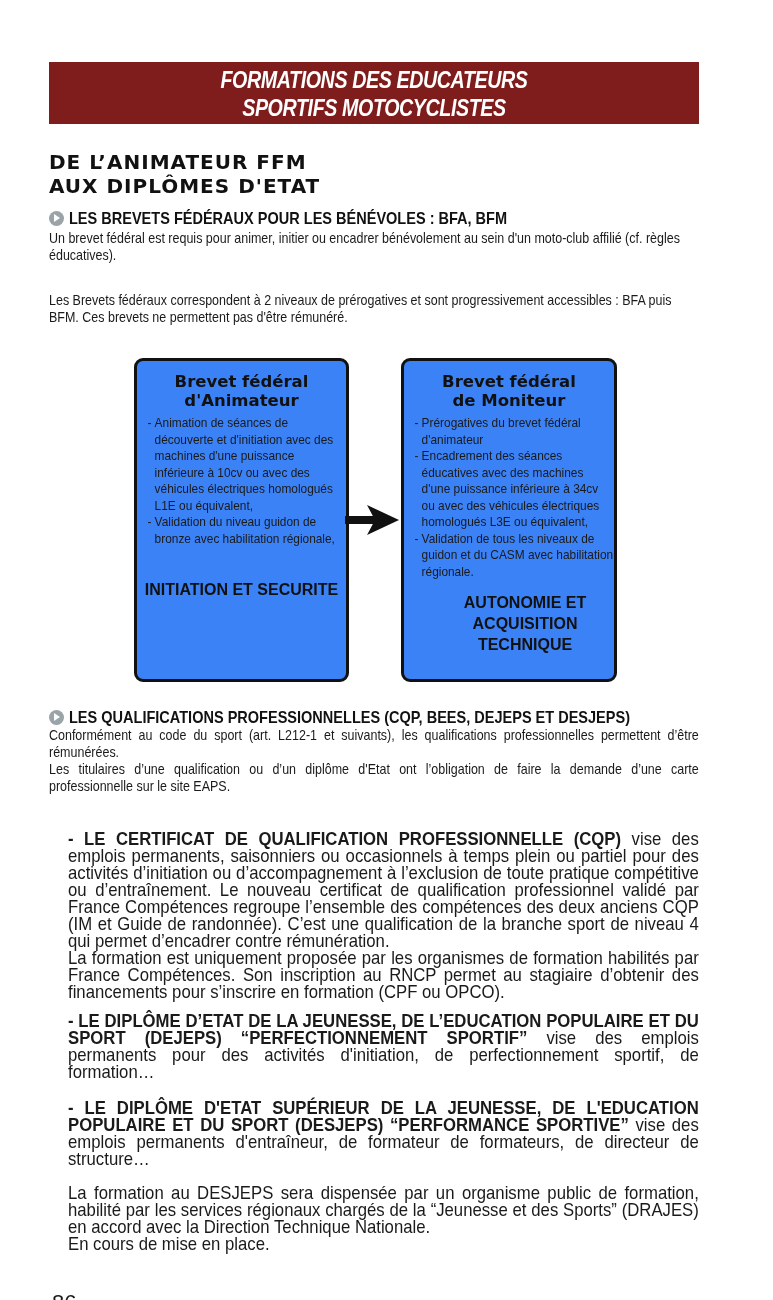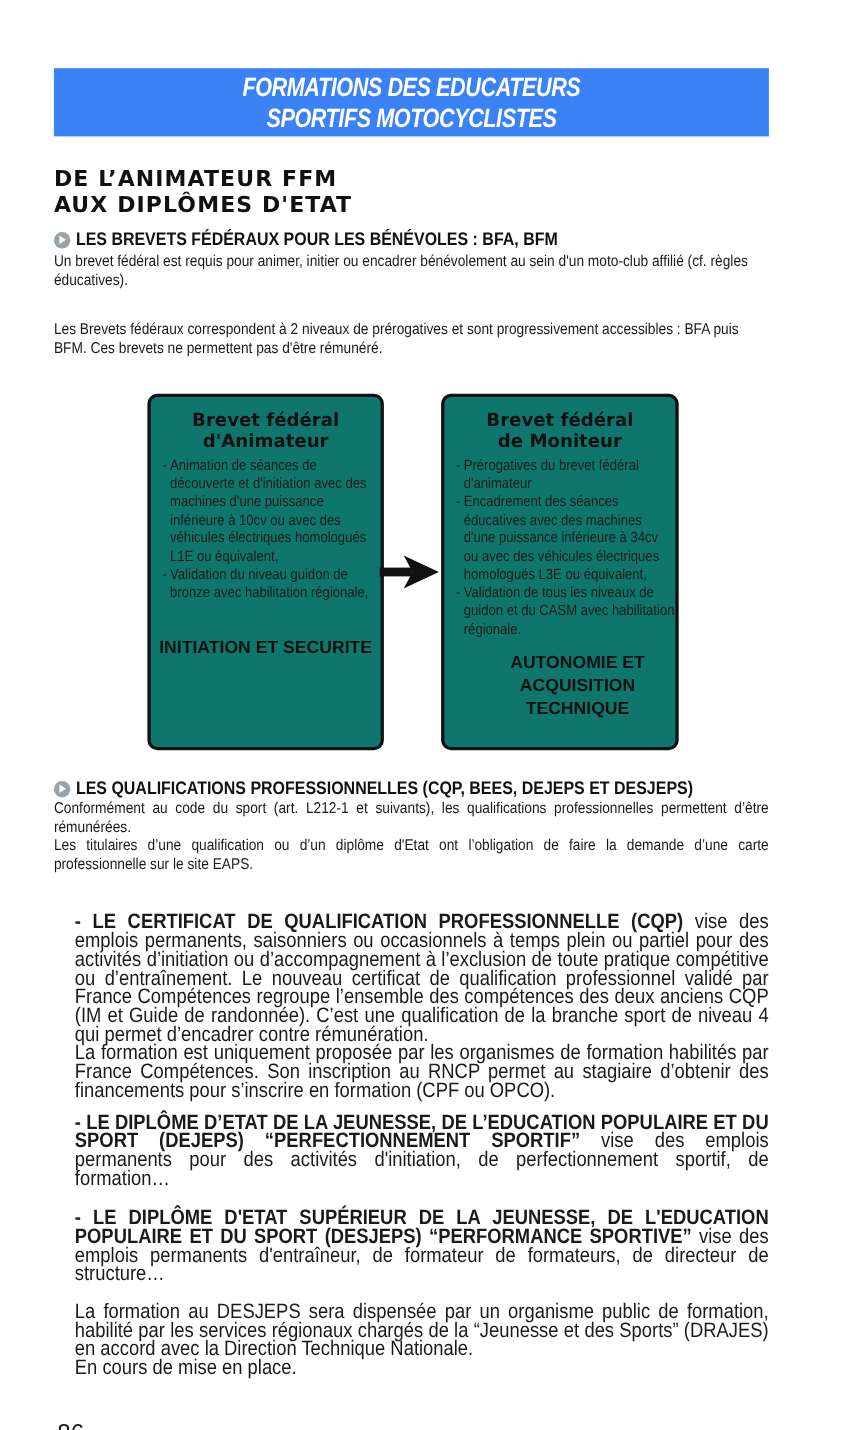--- a/index.html
+++ b/index.html
@@ -1,37 +1,37 @@
 <!DOCTYPE html>
 <html><head>
 <meta charset="utf-8">
 <style>
   html, body { margin: 0; padding: 0; background: #ffffff; }
   body { width: 773px; height: 1300px; position: relative; overflow: hidden;
          font-family: "Liberation Sans", sans-serif; color: #1a1a1a; }
   .banner { position: absolute; left: 49px; top: 62px; width: 650px; height: 62px;
-            background: #3b82f6; color: #fff; text-align: center; }
+            background: #7f1d1d; color: #fff; text-align: center; }
   .banner div { font-family: "Liberation Sans", sans-serif; font-weight: bold; font-style: italic;
                 font-size: 24px; line-height: 28px; letter-spacing: -0.5px; transform: scaleX(0.82);
                 transform-origin: center; }
   .banner .l1 { padding-top: 4px; }
   .subtitle { position: absolute; left: 49px; width: 650px; top: 150px; 
               font-family: "DejaVu Sans", sans-serif; font-weight: bold; font-size: 20px; line-height: 24px;
               color: #111; letter-spacing: 1px; }
   .h2 { position: absolute; left: 49px; font-weight: bold; font-size: 16.5px; color: #111;
         display: flex; align-items: center; white-space: nowrap; }
   .h2 .txt { display: inline-block; transform: scaleX(0.88); transform-origin: left; }
   .h2 .bullet { width: 15px; height: 15px; border-radius: 50%; background: #9aa3a8; position: relative;
                 margin-right: 5px; flex: none; }
   .h2 .bullet::after { content: ""; position: absolute; left: 5px; top: 3px;
                        border-left: 6px solid #fff; border-top: 4.5px solid transparent; border-bottom: 4.5px solid transparent; }
   .para { position: absolute; left: 49px; width: 650px; font-size: 14.2px; line-height: 17px; color: #1a1a1a; }
   .cond { display: inline-block; transform: scaleX(0.88); transform-origin: left; width: 113.6%; }
   .just { text-align: justify; text-align-last: left; }
-  .box { position: absolute; border: 3px solid #111; border-radius: 9px; background: #0f766e; }
+  .box { position: absolute; border: 3px solid #111; border-radius: 9px; background: #3b82f6; }
   .box .title { font-family: "DejaVu Sans", sans-serif; font-weight: bold; font-size: 16.5px; line-height: 19px;
                 text-align: center; color: #111; margin-top: 11px; }
   .box ul { list-style: none; margin: 5px 0 0 0; padding: 0 0 0 12px; font-size: 13.5px; line-height: 16.5px; }
   .box li { position: relative; padding-left: 8px; }
   .box li::before { content: "-"; position: absolute; left: 0; }
   .box .foot { font-weight: bold; font-size: 16px; line-height: 21px; text-align: center; color: #111; }
   .inner { transform: scaleX(0.88); transform-origin: left; width: 113.6%; }
   .arrow { position: absolute; left: 345px; top: 505px; }
   .q { position: absolute; left: 68px; width: 631px; font-size: 19px; line-height: 17px; }
   .q b { font-weight: bold; }

